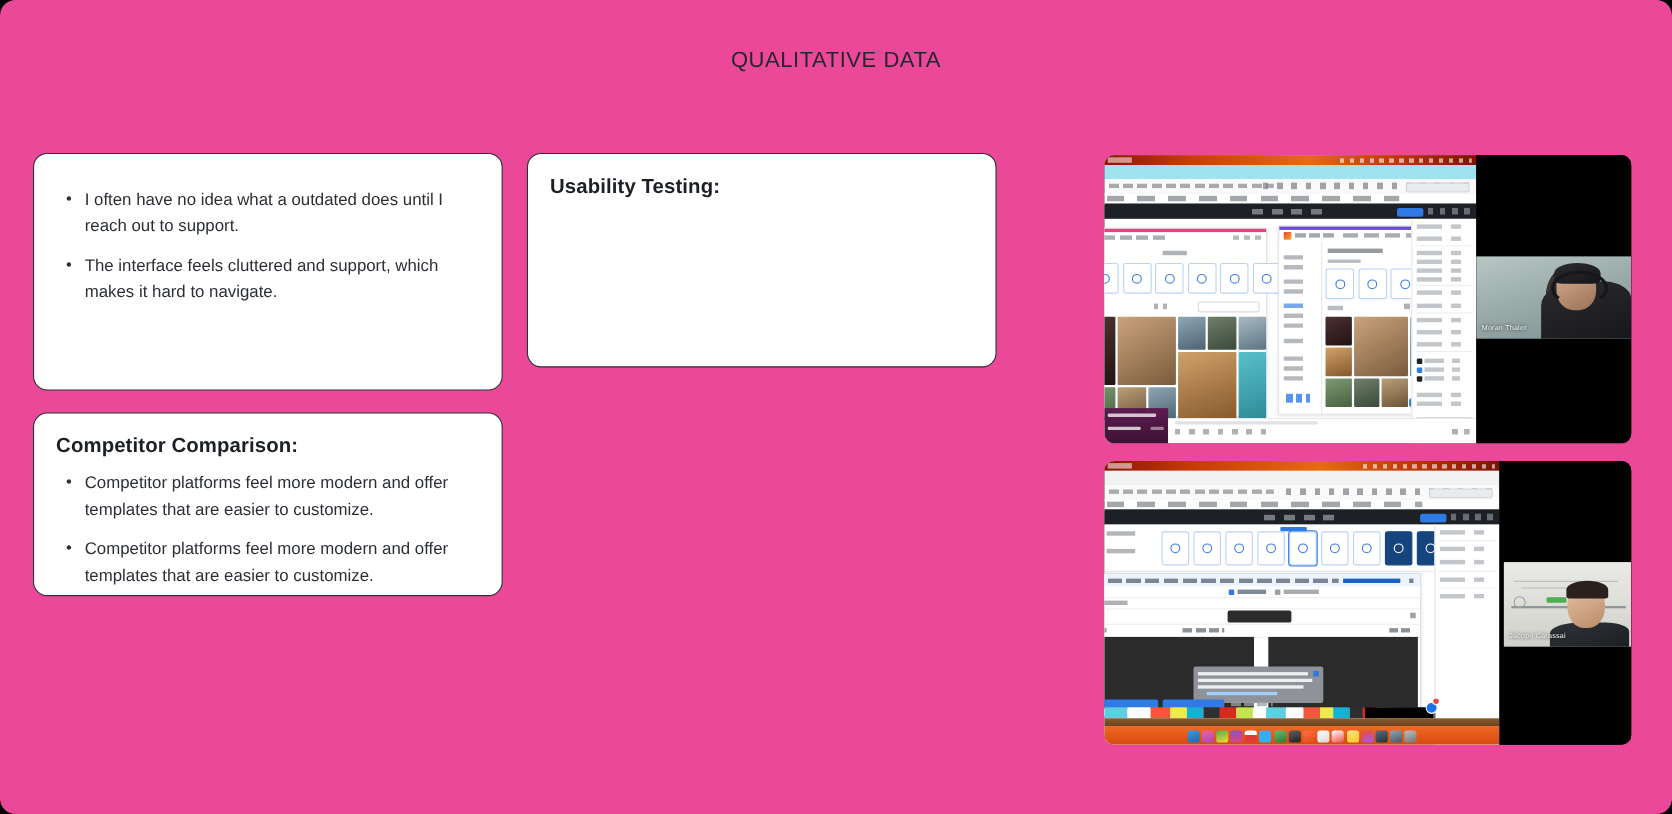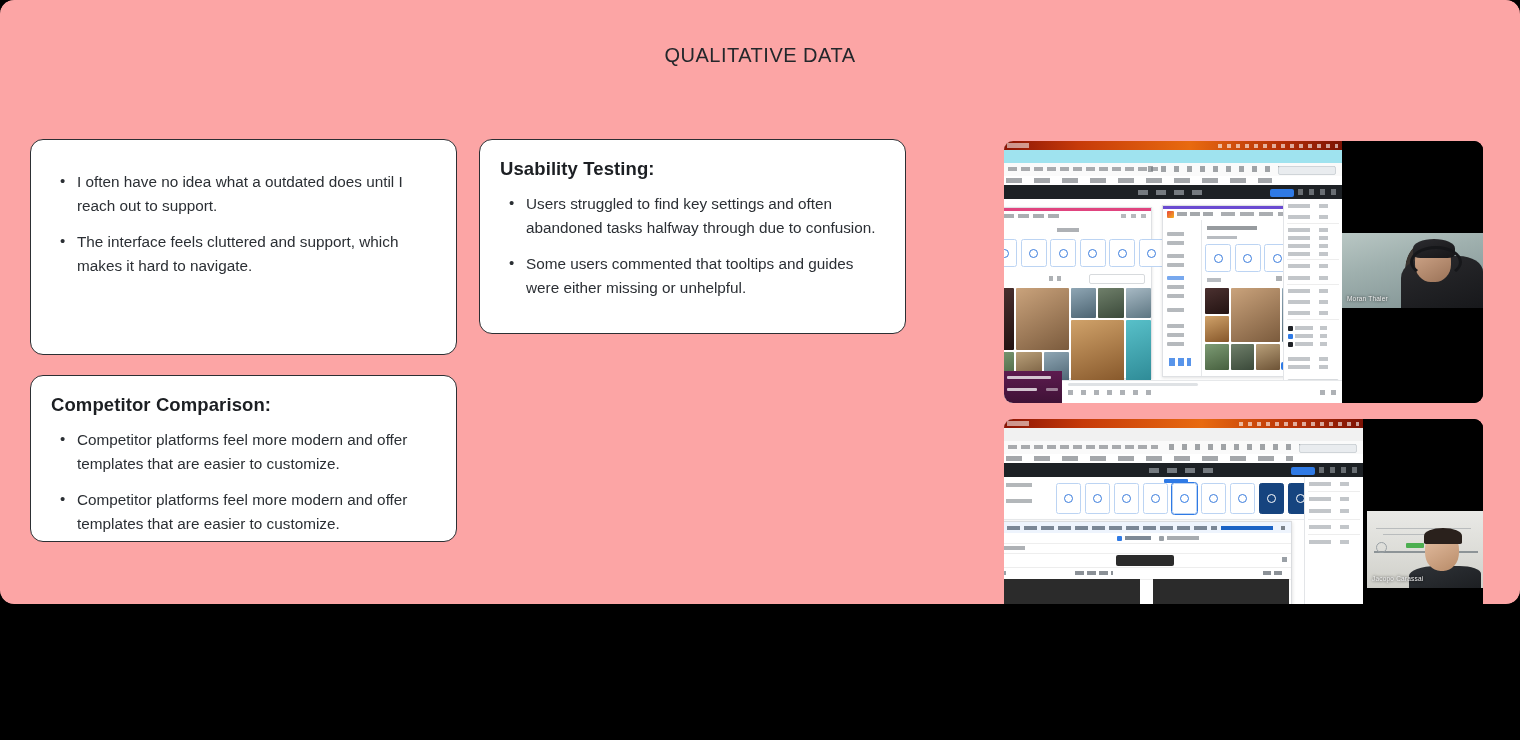--- a/index.html
+++ b/index.html
@@ -9,22 +9,22 @@
   }
   body {
     width: 1520px;
     height: 740px;
     overflow: hidden;
     font-family: "Liberation Sans", sans-serif;
   }
   #page {
     position: relative;
     width: 1520px;
-    height: 604px;
-    background: #fca5a5;
+    height: 740px;
+    background: #ec4899;
     border-radius: 14px;
     overflow: hidden;
     box-sizing: border-box;
   }
 
   
   #page-title {
     position: absolute;
     top: 44px;
     left: 0;
@@ -268,24 +268,20 @@
 
   <div class="card" id="card-user-feedback">
     <ul class="card-list">
       <li>I often have no idea what a outdated does until I reach out to support.</li>
       <li>The interface feels cluttered and support, which makes it hard to navigate.</li>
     </ul>
   </div>
 
   <div class="card" id="card-usability">
     <div class="card-title">Usability Testing:</div>
-    <ul class="card-list">
-      <li>Users struggled to find key settings and often abandoned tasks halfway through due to confusion.</li>
-      <li>Some users commented that tooltips and guides were either missing or unhelpful.</li>
-    </ul>
   </div>
 
   <div class="card" id="card-competitor">
     <div class="card-title">Competitor Comparison:</div>
     <ul class="card-list">
       <li>Competitor platforms feel more modern and offer templates that are easier to customize.</li>
       <li>Competitor platforms feel more modern and offer templates that are easier to customize.</li>
     </ul>
   </div>
 

